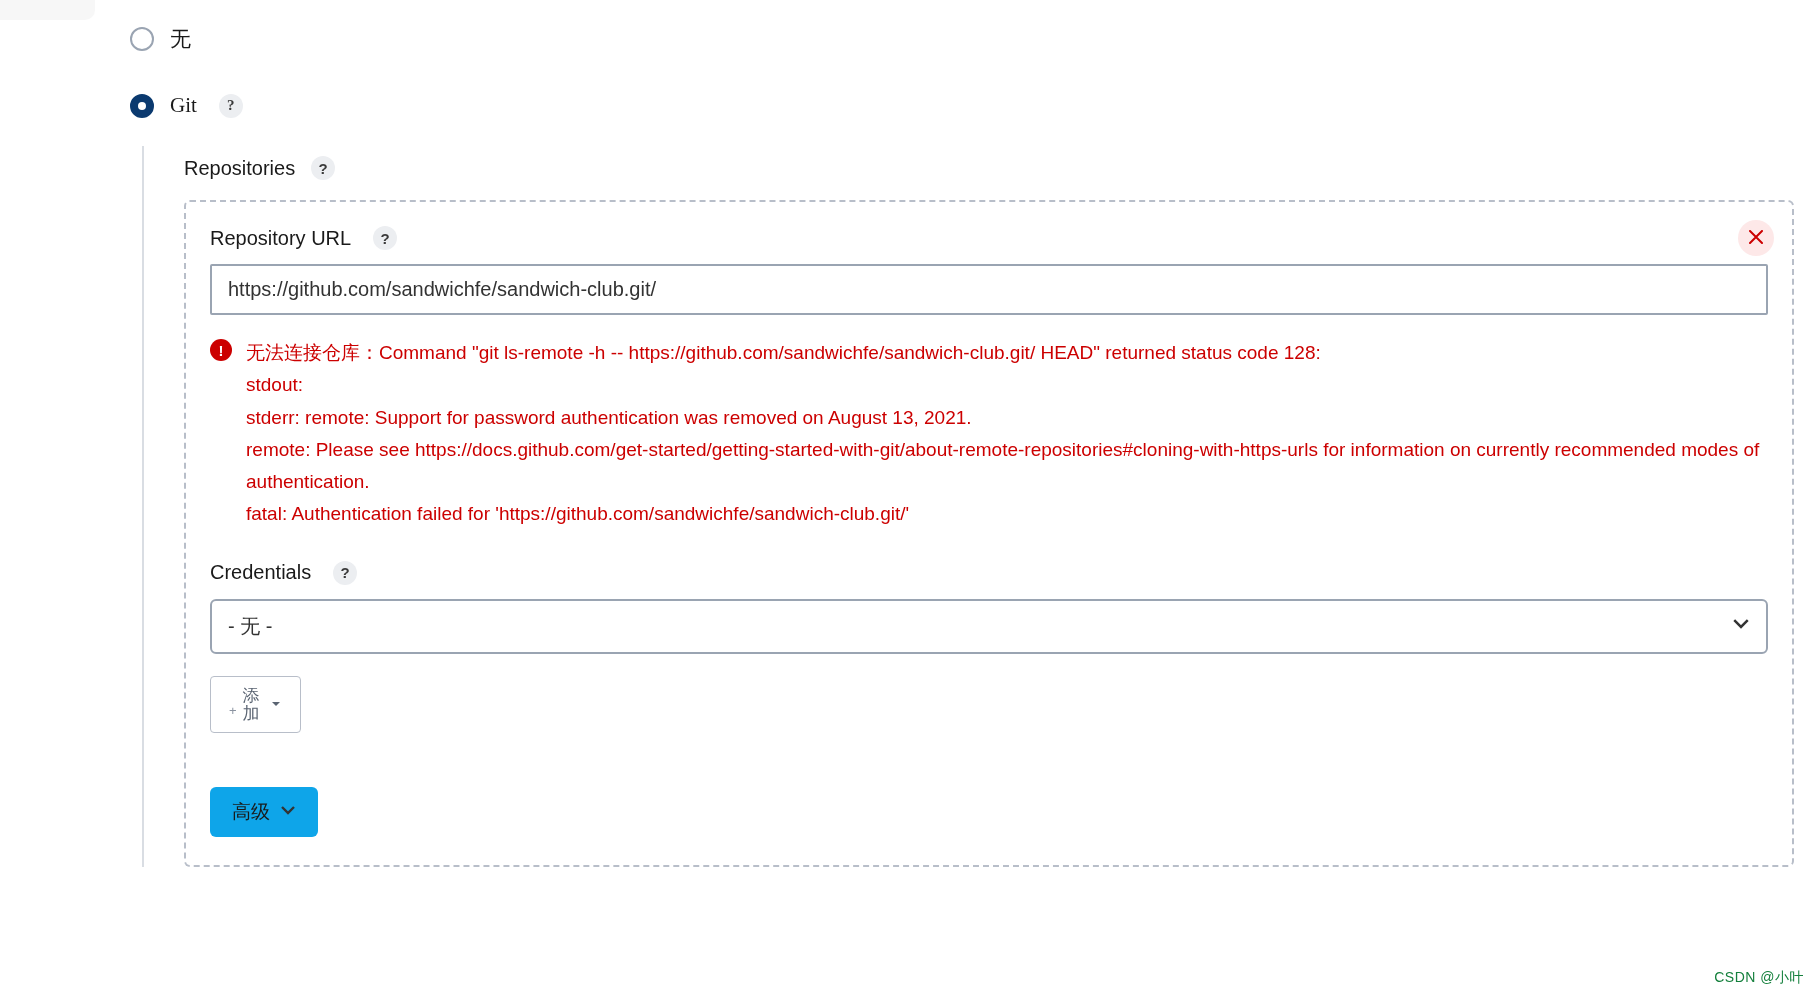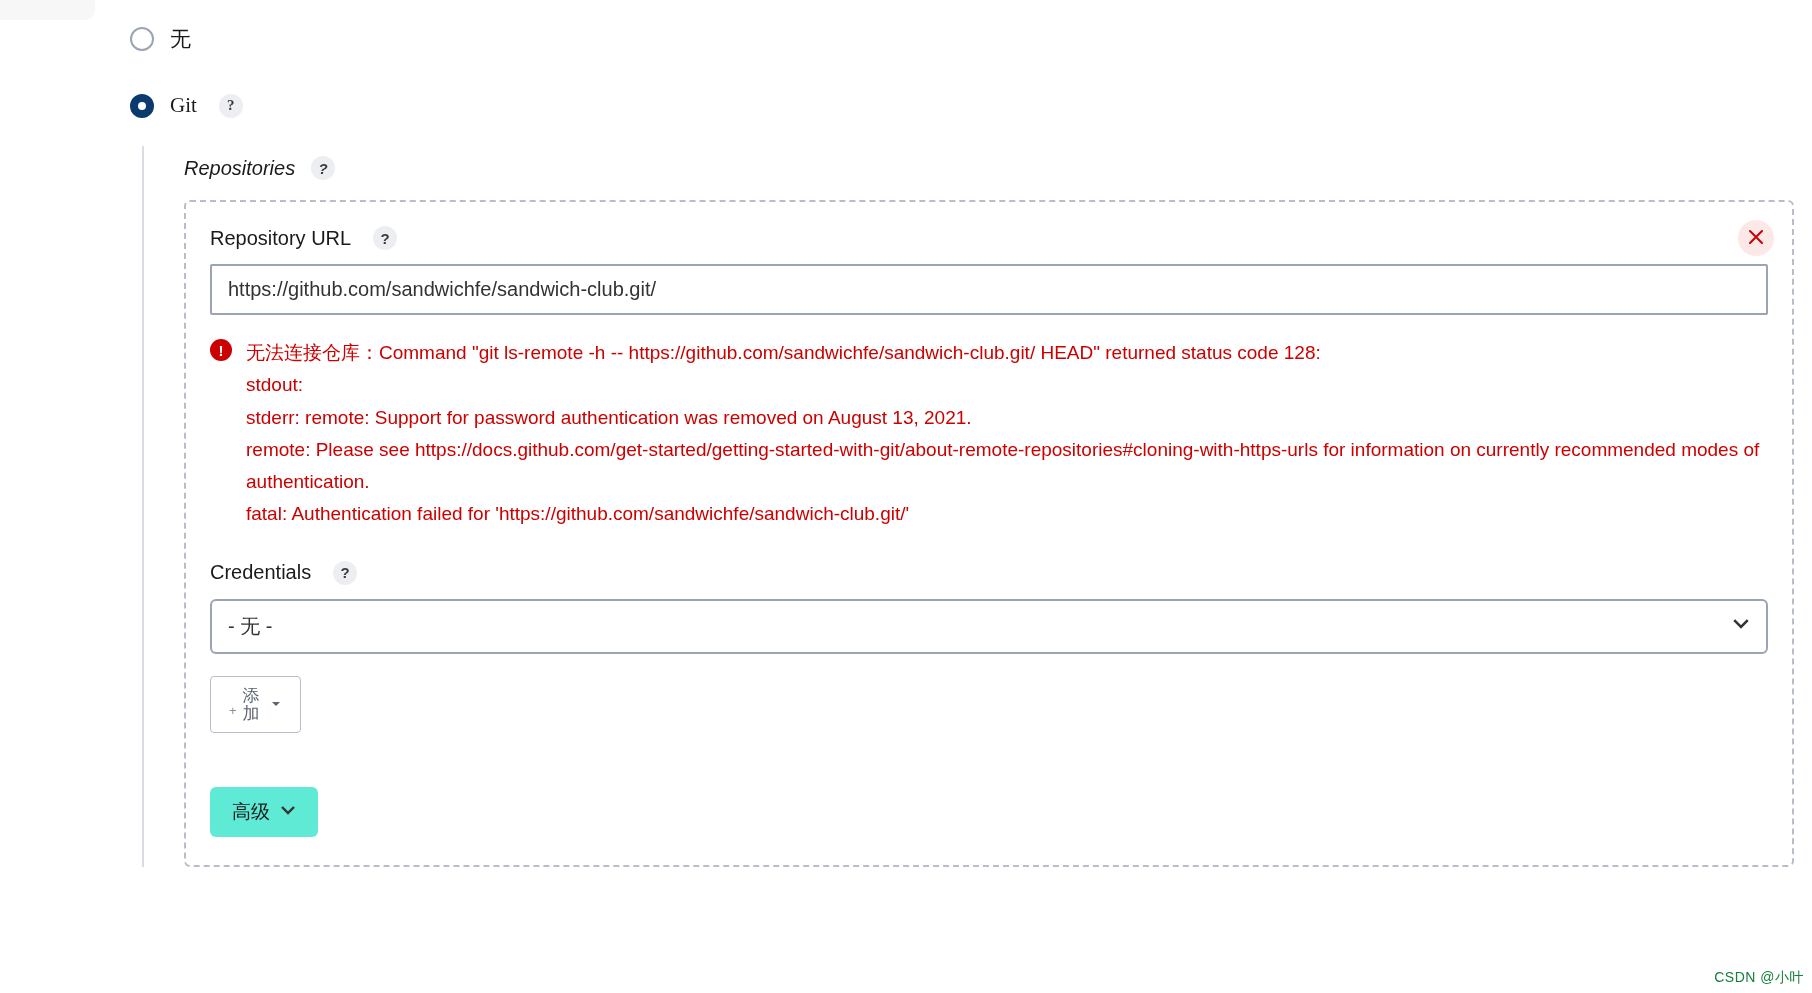--- a/index.html
+++ b/index.html
@@ -84,21 +84,20 @@
     padding-left: 40px;
     padding-top: 10px;
   }
   .subsection-label {
     font-size: 20px;
     color: #1a1a1a;
     display: flex;
     align-items: center;
     gap: 10px;
     margin-bottom: 20px;
-    font-style: italic;
   }
   .repo-box {
     border: 2px dashed #b8bec9;
     border-radius: 6px;
     padding: 24px 24px 28px 24px;
     position: relative;
     width: 1610px;
   }
   .close-btn {
     position: absolute;
@@ -200,21 +199,21 @@
   .add-btn .text-col {
     display: flex;
     flex-direction: column;
     line-height: 1.05;
     align-items: center;
   }
   .add-btn .caret svg { width: 12px; height: 12px; margin-left: 6px; }
   .advanced-btn {
     margin-top: 54px;
     border: none;
-    background: #5eead4;
+    background: #0ea5e9;
     border-radius: 6px;
     padding: 12px 22px;
     display: inline-flex;
     align-items: center;
     gap: 10px;
     cursor: pointer;
     font-size: 19px;
     color: #1a1a1a;
     font-weight: 500;
   }

